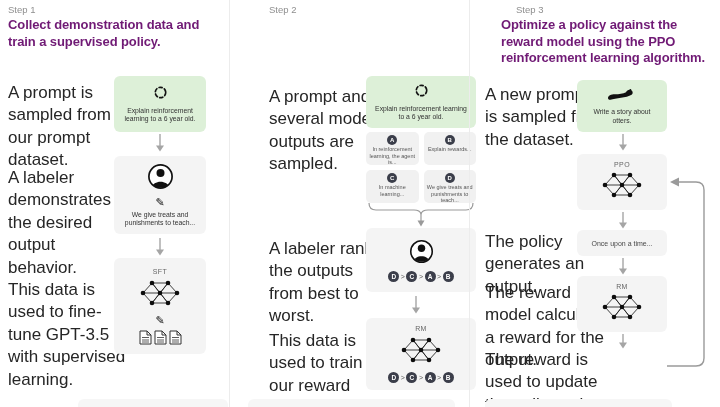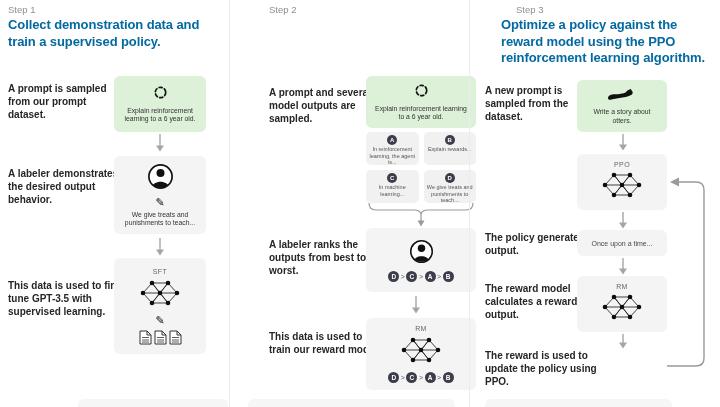--- a/index.html
+++ b/index.html
@@ -1,22 +1,22 @@
 <!DOCTYPE html>
 <html><head>
 <meta charset="utf-8">
 <style>
   html,body{margin:0;padding:0;}
   body{width:720px;height:407px;background:#ffffff;position:relative;overflow:hidden;
        font-family:"Liberation Sans","DejaVu Sans",sans-serif;color:#202123;}
   .col{position:absolute;top:0;height:407px;border-radius:14px;}
   .abs{position:absolute;box-sizing:border-box;}
   .step-label{font-size:9.5px;color:#8f8f8f;}
-  .heading{font-size:13px;font-weight:bold;color:#0369a1;line-height:1.28;letter-spacing:-0.1px;}
-  .note{font-size:10px;color:#262626;line-height:1.32;font-weight:bold;}
+  .heading{font-size:13px;font-weight:bold;color:#701a75;line-height:1.28;letter-spacing:-0.1px;}
+  .note{font-size:17px;color:#262626;line-height:1.32;}
   .gbox{background:#ddf0d8;border-radius:6px;display:flex;flex-direction:column;align-items:center;justify-content:center;gap:3px;padding:4px 6px;}
   .graybox{background:#f4f4f4;border-radius:6px;display:flex;flex-direction:column;align-items:center;justify-content:center;gap:3px;padding:4px;}
   .boxcap{font-size:6.8px;color:#333;text-align:center;line-height:1.25;}
   .model-label{font-size:7px;color:#666;letter-spacing:0.4px;}
   .pencil{font-size:11px;line-height:1;color:#111;}
   .docrow{display:flex;gap:2px;}
   .rank{display:flex;align-items:center;gap:1.5px;}
   .rank .circ{width:11px;height:11px;border-radius:50%;background:#3b3e4a;color:#fff;font-size:6.5px;font-weight:bold;display:flex;align-items:center;justify-content:center;}
   .rank .sep{font-size:7px;color:#555;}
   .cells{display:grid;grid-template-columns:1fr 1fr;gap:5px;}

